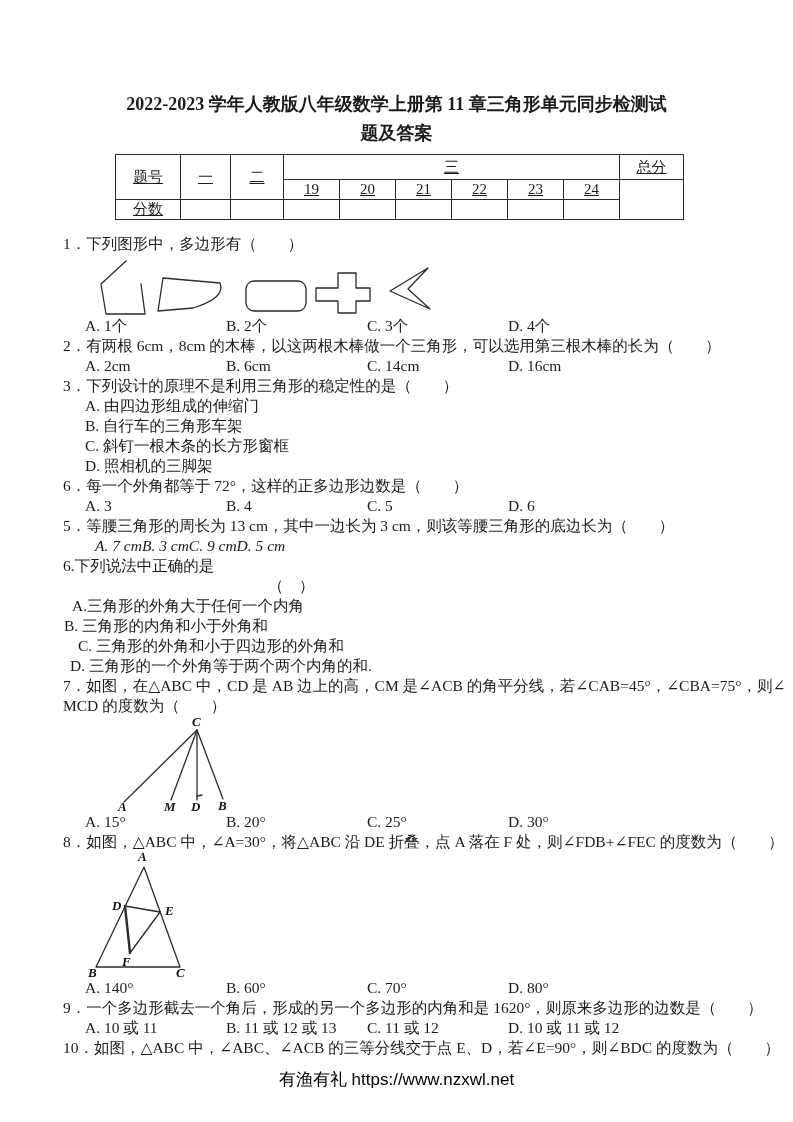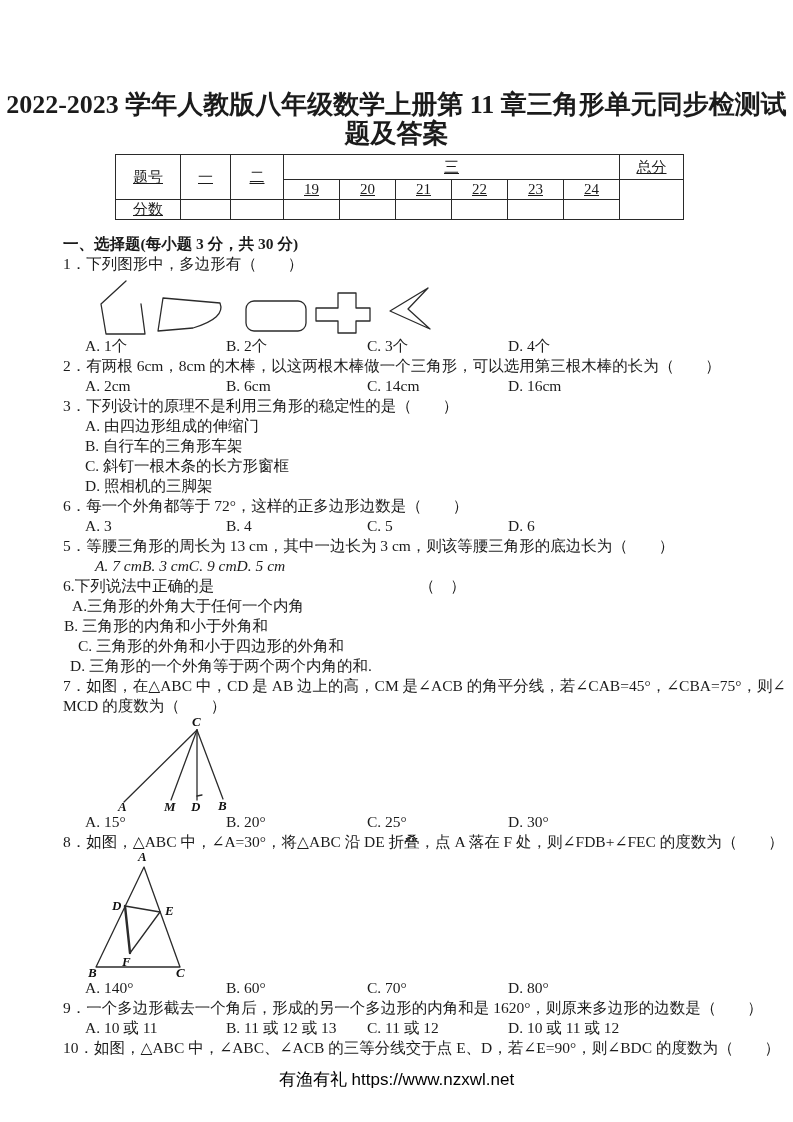--- a/index.html
+++ b/index.html
@@ -6,36 +6,36 @@
   html, body { margin: 0; padding: 0; background: #ffffff; }
   .page {
     position: relative;
     width: 793px;
     height: 1122px;
     background: #ffffff;
     font-family: "Liberation Serif", "DejaVu Serif", serif;
     color: #1b1b1b;
     overflow: hidden;
   }
-  .title { padding-top: 90px; text-align: center; font-size: 26px; font-weight: 700; line-height: 29px; }
+  .title { padding-top: 90px; text-align: center; font-size: 18px; font-weight: 700; line-height: 29px; }
   .score-table { border-collapse: collapse; margin: 6px 0 0 115px; font-size: 15px; table-layout: fixed; text-decoration: underline; }
   .score-table td { border: 1px solid #2a2a2a; text-align: center; padding: 0; overflow: hidden; }
   .score-table .r1 td { height: 25px; }
   .score-table .r2 td { height: 20px; }
   .score-table .r3 td { height: 17px; }
   .content { margin: 14px 0 0 63px; width: 695px; font-size: 15.5px; line-height: 20px; }
   .qline { white-space: nowrap; }
   .bold { font-weight: 700; }
   .opt-row { display: flex; padding-left: 22px; white-space: nowrap; }
   .opt-row span { flex: 0 0 141px; }
   .opt-row span:last-child { flex: 0 0 auto; }
   .opt-block div { white-space: nowrap; }
   .opt-indent { padding-left: 22px; }
   .q5-opts { padding-left: 32px; font-style: italic; white-space: nowrap; }
-  .q6-line { display: flex; white-space: nowrap; }
+  .q6-line { display: flex; white-space: nowrap; flex-direction: column; }
   .q6-line .brk { margin-left: 205px; }
   .q6-opt-0 { padding-left: 9px; }
   .q6-opt-1 { padding-left: 1px; }
   .q6-opt-2 { padding-left: 15px; }
   .q6-opt-3 { padding-left: 7px; }
   .fig { display: block; }
   .fig1 { margin-left: 10px; }
   .fig7 { margin-left: 34px; }
   .fig8 { margin-left: 25px; }
   .fig path, .fig polyline, .fig polygon, .fig line, .fig rect {
@@ -106,21 +106,20 @@
       <td></td>
       <td></td>
       <td></td>
       <td></td>
     </tr>
   </tbody>
     </table>
 
   <div class="content">
 
-    <div class="qline bold">一、选择题(每小题 3 分，共 30 分)</div>
 
     <div class="qline">1．下列图形中，多边形有（　　）</div>
     <svg class="fig fig1" width="385" height="62" viewBox="0 0 385 62">
       <polyline points="53,7 28,30 33,60 72,60 68,30"></polyline>
       <path d="M 90,24 L 147,29 Q 153,44 120,54 L 85,57 Z"></path>
       <rect x="173" y="27" width="60" height="30" rx="8"></rect>
       <polygon points="265,19 283,19 283,34 297,34 297,47 283,47 283,59 265,59 265,47 243,47 243,34 265,34"></polygon>
       <polygon points="355,14 317,37 357,55 335,35"></polygon>
     </svg>
     <div class="opt-row">

